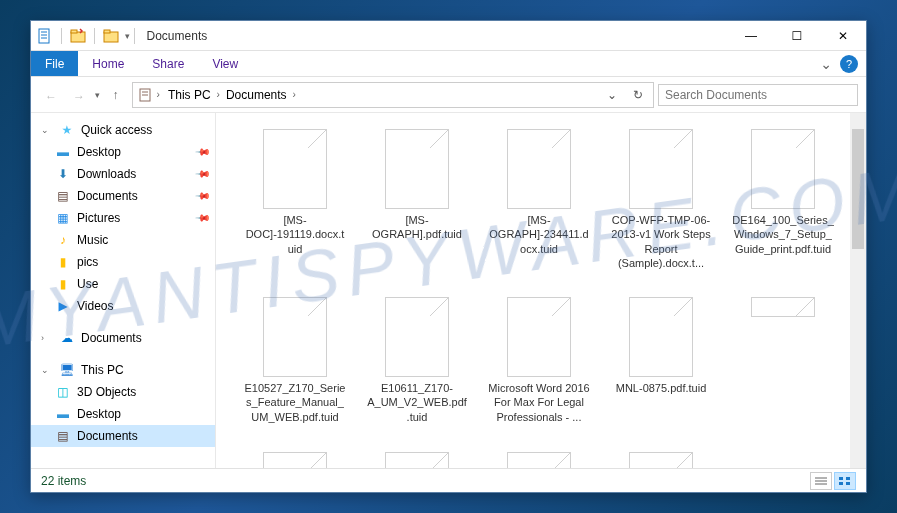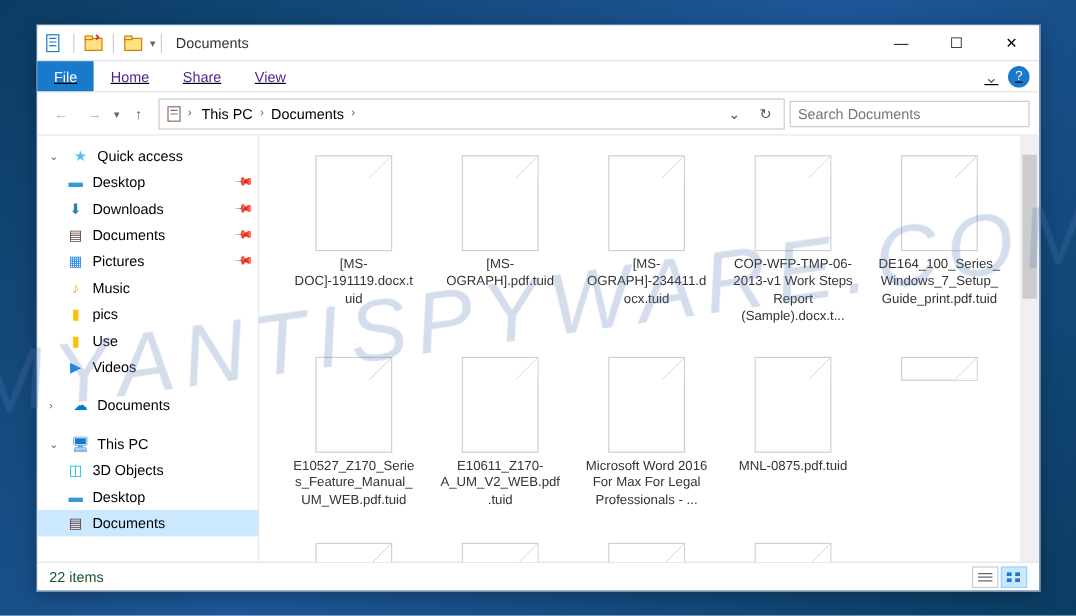--- a/index.html
+++ b/index.html
@@ -7,21 +7,21 @@
 .watermark { position: absolute; top: 50%; left: 50%; transform: translate(-50%, -50%) rotate(-8deg); font-size: 72px; font-weight: 300; color: rgba(80, 120, 180, 0.25); letter-spacing: 8px; pointer-events: none; z-index: 100; white-space: nowrap; font-style: italic; }
 .window { background: #fff; width: 100%; height: 100%; display: flex; flex-direction: column; border: 1px solid #5a7fa6; box-shadow: 0 4px 16px rgba(0,0,0,0.3); }
 .titlebar { height: 30px; display: flex; align-items: center; border-bottom: 1px solid #e1e1e1; padding: 0 0 0 4px; }
 .titlebar-icons { display: flex; gap: 2px; align-items: center; }
 .tb-icon { width: 20px; height: 20px; display: flex; align-items: center; justify-content: center; }
 .tb-icon svg { width: 16px; height: 16px; }
 .title-sep { width: 1px; height: 16px; background: #ccc; margin: 0 4px; }
 .window-title { margin-left: 8px; color: #333; flex: 1; }
 .window-controls { display: flex; }
 .win-btn { width: 46px; height: 30px; display: flex; align-items: center; justify-content: center; cursor: pointer; }
-.ribbon-tabs { height: 26px; display: flex; align-items: stretch; border-bottom: 1px solid #e1e1e1; text-decoration: underline; }
+.ribbon-tabs { height: 26px; display: flex; align-items: stretch; border-bottom: 1px solid #e1e1e1; }
 .tab { padding: 0 14px; display: flex; align-items: center; color: #4c1d95; cursor: pointer; }
 .tab.file { background: #1979ca; color: #fff; font-weight: 400; }
 .ribbon-spacer { flex: 1; }
 .ribbon-right { display: flex; align-items: center; gap: 8px; padding-right: 8px; }
 .help-icon { width: 18px; height: 18px; border-radius: 50%; background: #1979ca; color: #fff; display: flex; align-items: center; justify-content: center; font-size: 11px; }
 .navbar { height: 36px; display: flex; align-items: center; padding: 4px 8px; gap: 4px; border-bottom: 1px solid #e8e8e8; }
 .nav-btn { width: 24px; height: 24px; display: flex; align-items: center; justify-content: center; color: #666; cursor: pointer; }
 .nav-btn.disabled { color: #bbb; }
 .address-bar { flex: 1; height: 26px; border: 1px solid #ccc; display: flex; align-items: center; padding: 0 4px; gap: 4px; }
 .address-bar .folder-ico { width: 16px; height: 16px; }

